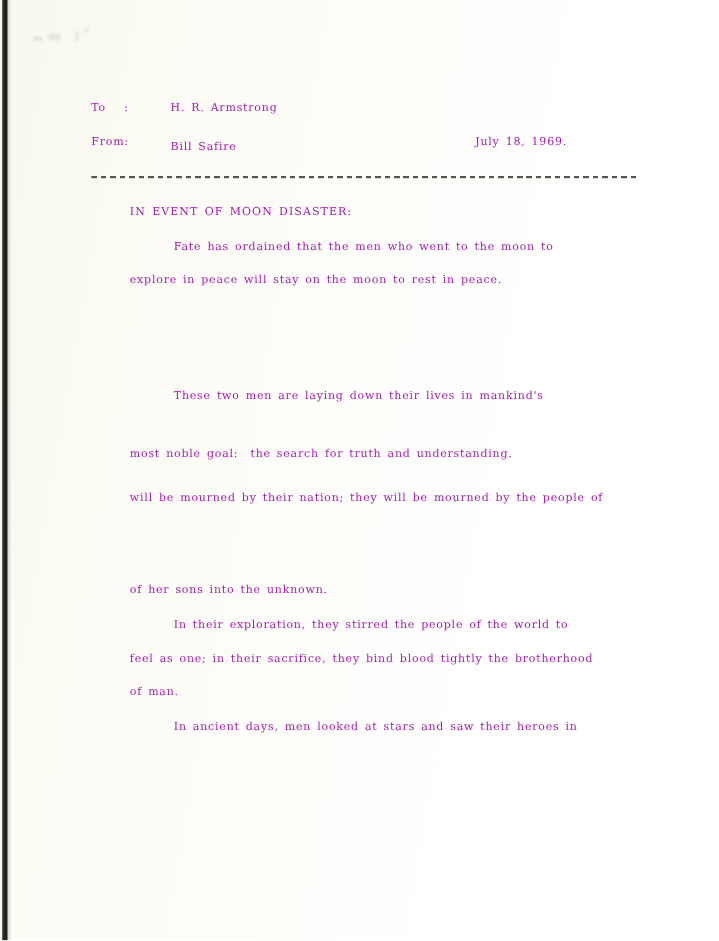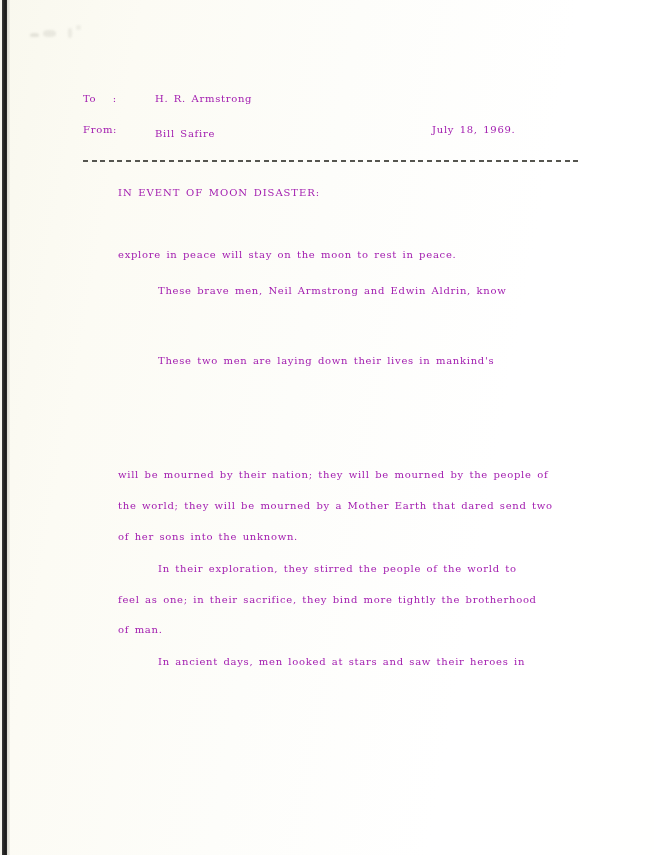--- a/index.html
+++ b/index.html
@@ -130,30 +130,30 @@
     <div class="line hdr-value" style="top:94px">H. R. Armstrong</div>
 
     <div class="line hdr-label" style="top:125px">From:</div>
     <div class="line hdr-value" style="top:129px">Bill Safire</div>
     <div class="line hdr-date" style="top:125px">July 18, 1969.</div>
 
     <div id="rule"></div>
 
     <div class="line lmargin caps" style="top:188px">IN EVENT OF MOON DISASTER:</div>
 
+    <div class="line indent" style="top:220px">Fate has ordained that the men who went to the moon to</div>
     <div class="line lmargin" style="top:250px">explore in peace will stay on the moon to rest in peace.</div>
 
-    <div class="line indent" style="top:286px">These brave men, Neil Armstrong and Edwin Aldrin, know</div>
 
     <div class="line indent" style="top:356px">These two men are laying down their lives in mankind's</div>
+    <div class="line lmargin" style="top:408px">most noble goal:  the search for truth and understanding.</div>
 
-    <div class="line lmargin" style="top:470px">will be mourned by their nation; they will be mourned by the people of</div>
-    <div class="line lmargin" style="top:501px">the world; they will be mourned by a Mother Earth that dared send two</div>
+    <div class="line lmargin" style="top:448px">will be mourned by their nation; they will be mourned by the people of</div>
     <div class="line lmargin" style="top:532px">of her sons into the unknown.</div>
 
     <div class="line indent" style="top:564px">In their exploration, they stirred the people of the world to</div>
-    <div class="line lmargin" style="top:595px">feel as one; in their sacrifice, they bind more tightly the brotherhood</div>
+    <div class="line lmargin" style="top:595px">feel as one; in their sacrifice, they bind blood tightly the brotherhood</div>
     <div class="line lmargin" style="top:625px">of man.</div>
 
     <div class="line indent" style="top:657px">In ancient days, men looked at stars and saw their heroes in</div>
 
   </div>
 </div>
 
 </body></html>

